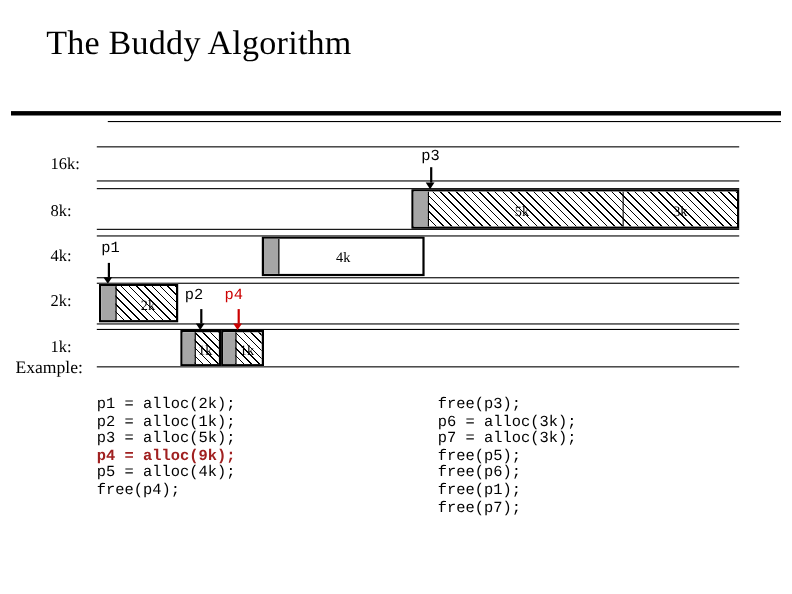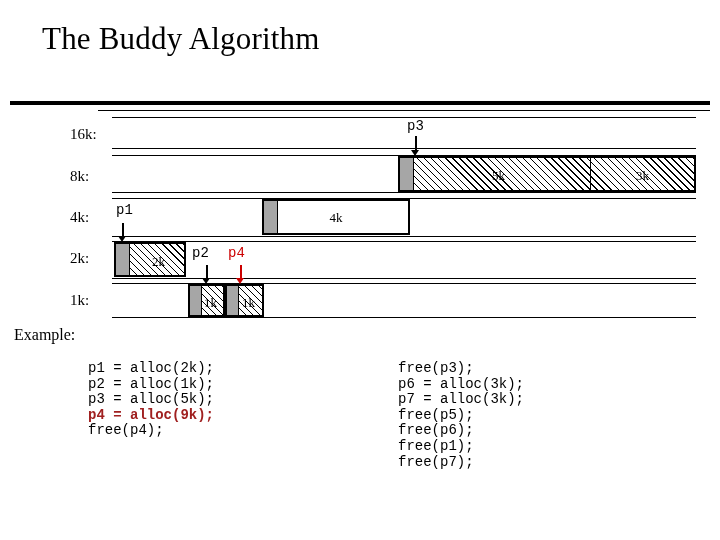--- a/index.html
+++ b/index.html
@@ -41,24 +41,23 @@
     top: 110px;
     width: 612px;
     height: 1px;
     background: #000000;
   }
 
   
   #diagram {
     position: absolute;
     left: 0;
-    top: 0;
+    top: 16px;
     width: 612px;
     height: 330px;
-    margin-left: 24px;
   }
   .row-label {
     position: absolute;
     font-size: 15px;
     line-height: 16px;
     white-space: nowrap;
     left: 46px;
   }
   .row-line {
     position: absolute;
@@ -248,14 +247,14 @@
   </div>
   <div class="blk" style="left:201px; top:284px; width:39px; height:33px;">
     <div class="gray" style="width:11px;"></div>
     <div class="hatch" style="left:11px;"></div>
     <div class="blk-text" style="position:absolute; left:15px; top:10px;">1k</div>
   </div>
 </div>
 
 <div id="example-heading">Example:</div>
 
-<div class="code-col" id="code-left"><div class="code-line">p1 = alloc(2k);</div><div class="code-line">p2 = alloc(1k);</div><div class="code-line">p3 = alloc(5k);</div><div class="code-line hl">p4 = alloc(9k);</div><div class="code-line">free(p4);</div></div>
+<div class="code-col" id="code-left"><div class="code-line">p1 = alloc(2k);</div><div class="code-line">p2 = alloc(1k);</div><div class="code-line">p3 = alloc(5k);</div><div class="code-line hl">p4 = alloc(9k);</div><div class="code-line">p5 = alloc(4k);</div><div class="code-line">free(p4);</div></div>
 <div class="code-col" id="code-right"><div class="code-line">free(p3);</div><div class="code-line">p6 = alloc(3k);</div><div class="code-line">p7 = alloc(3k);</div><div class="code-line">free(p5);</div><div class="code-line">free(p6);</div><div class="code-line">free(p1);</div><div class="code-line">free(p7);</div></div>
 
 </body></html>

